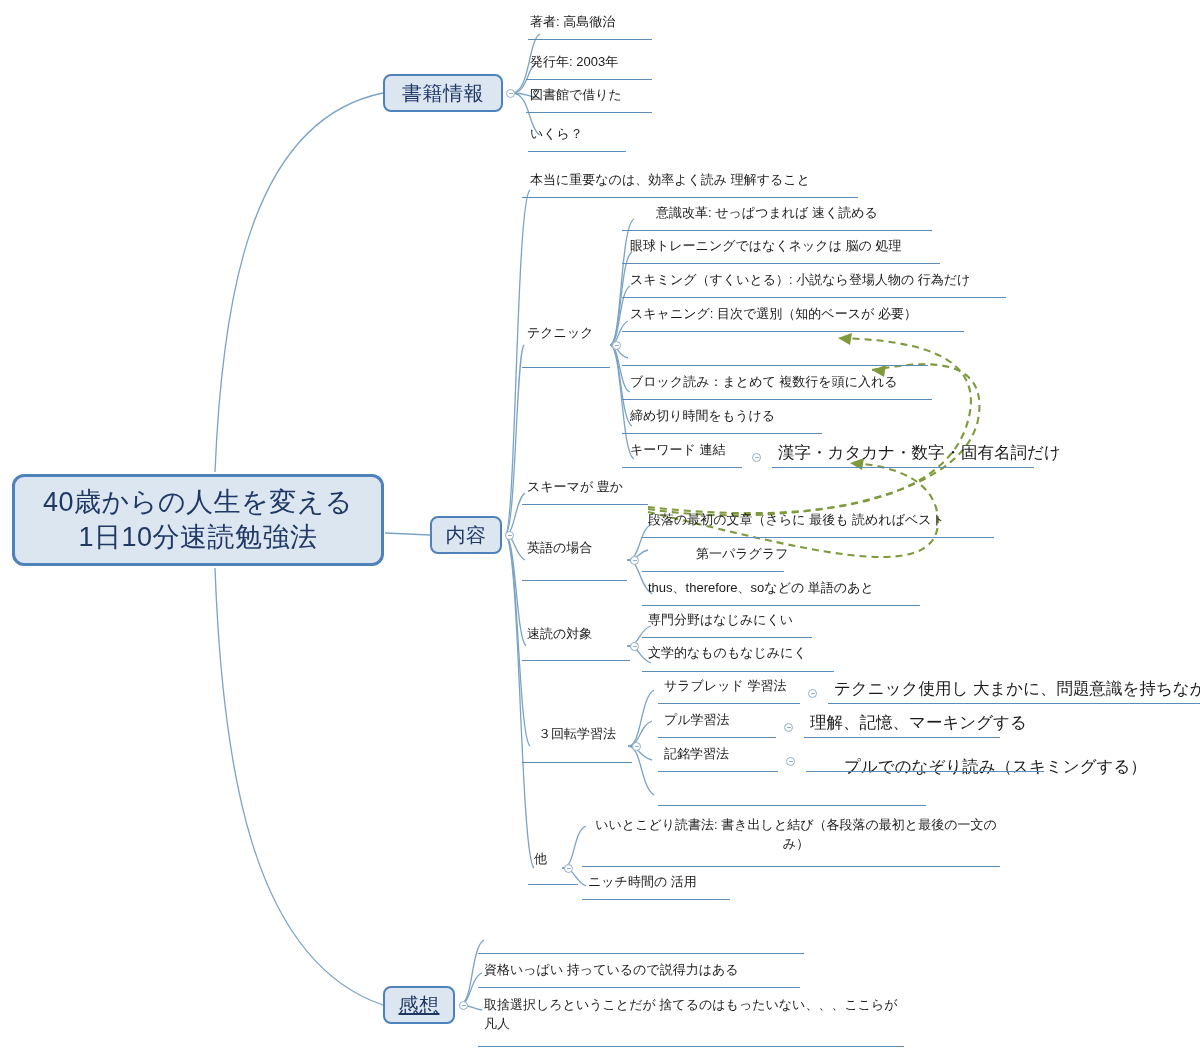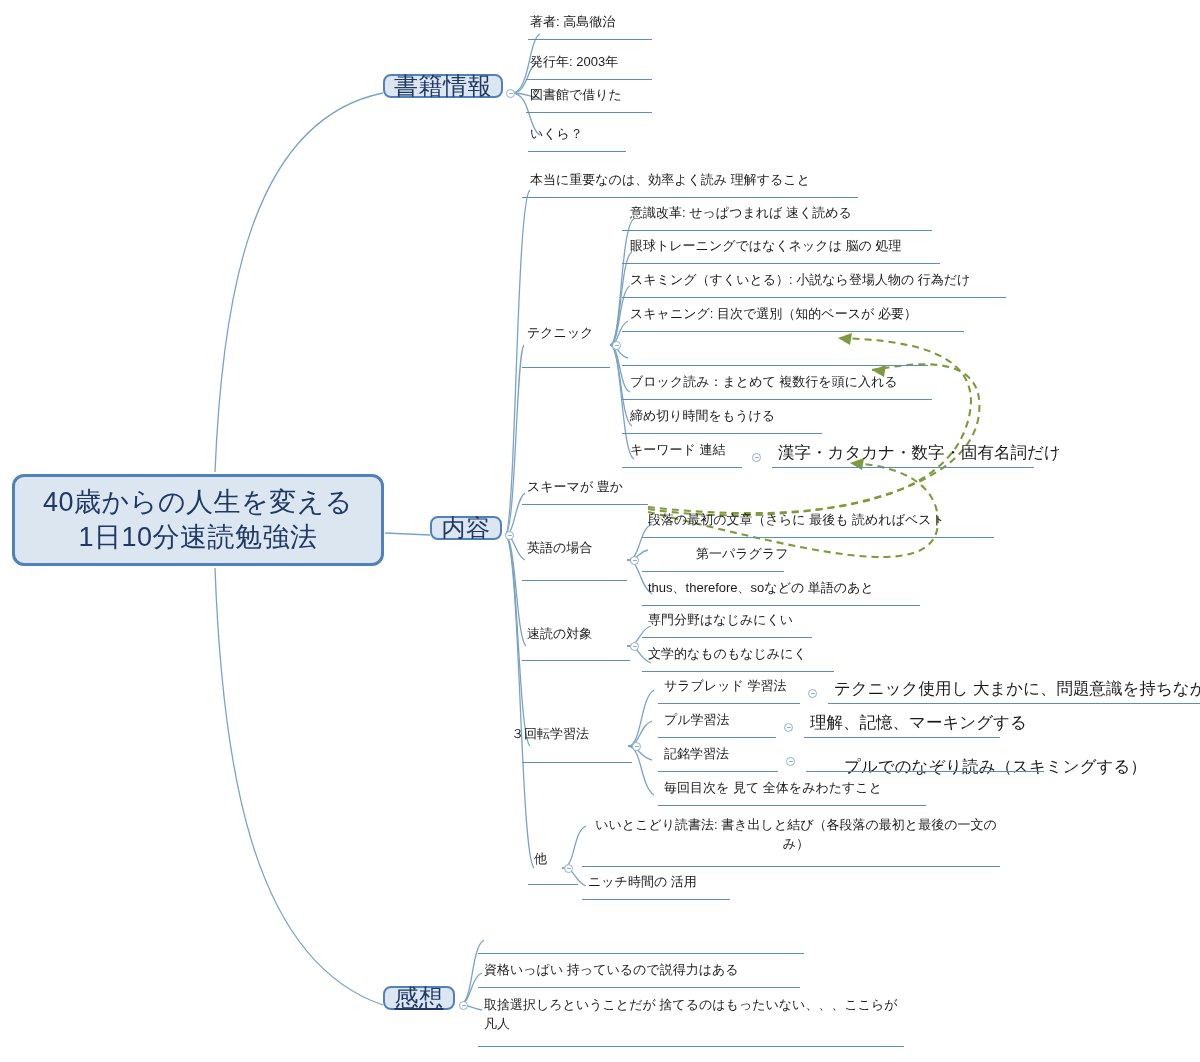--- a/index.html
+++ b/index.html
@@ -16,21 +16,21 @@
     position:absolute;box-sizing:border-box;
     background:#dce6f1;border:2px solid #4f81bd;border-radius:9px;
     display:flex;align-items:center;justify-content:center;
     color:#1f3864;white-space:nowrap;letter-spacing:.5px;
   }
   .root{
     left:12px;top:474px;width:372px;height:92px;border-width:3px;border-radius:12px;
     flex-direction:column;line-height:1.28;font-size:27px;
   }
   .root .ln{display:block;}
-  .branchbox{height:24px;font-size:24px;padding:0 10px;border-radius:8px;}
+  .branchbox{height:38px;font-size:20px;padding:0 10px;border-radius:8px;}
 
   
   .leaf{
     position:absolute;white-space:nowrap;font-size:13px;
     color:#1a1a1a;line-height:1.3;
   }
   .leaf.wrap{white-space:normal;line-height:1.45;}
   .ul{position:absolute;height:0;border-bottom:1.6px solid #5b8db8;}
 
   
@@ -155,21 +155,21 @@
   </div>
   <div class="knob" style="left:505px;top:531px;"></div>
 
   <div class="leaf" style="left:530px;top:172px;">本当に重要なのは、効率よく読み 理解すること</div>
   <div class="ul" style="left:522px;top:197px;width:336px;"></div>
 
   <div class="leaf" style="left:527px;top:325px;">テクニック</div>
   <div class="ul" style="left:522px;top:367px;width:88px;"></div>
   <div class="knob" style="left:612px;top:341px;"></div>
 
-  <div class="leaf" style="left:630px;top:205px;">意識改革: せっぱつまれば 速く読める</div>
+  <div class="leaf" style="left:656px;top:205px;">意識改革: せっぱつまれば 速く読める</div>
   <div class="ul" style="left:622px;top:230px;width:310px;"></div>
 
   <div class="leaf" style="left:630px;top:238px;">眼球トレーニングではなくネックは 脳の 処理</div>
   <div class="ul" style="left:622px;top:263px;width:318px;"></div>
 
   <div class="leaf" style="left:630px;top:272px;">スキミング（すくいとる）: 小説なら登場人物の 行為だけ</div>
   <div class="ul" style="left:622px;top:297px;width:384px;"></div>
 
   <div class="leaf" style="left:630px;top:306px;">スキャニング: 目次で選別（知的ベースが 必要）</div>
   <div class="ul" style="left:622px;top:331px;width:342px;"></div>
@@ -204,24 +204,24 @@
   <div class="leaf" style="left:648px;top:580px;">thus、therefore、soなどの 単語のあと</div>
   <div class="ul" style="left:642px;top:605px;width:278px;"></div>
 
   <div class="leaf" style="left:527px;top:626px;">速読の対象</div>
   <div class="ul" style="left:522px;top:660px;width:108px;"></div>
   <div class="knob" style="left:630px;top:642px;"></div>
 
   <div class="leaf" style="left:648px;top:612px;text-align:right;">専門分野はなじみにくい</div>
   <div class="ul" style="left:642px;top:637px;width:170px;"></div>
 
-  <div class="leaf" style="left:648px;top:646px;">文学的なものもなじみにく</div>
+  <div class="leaf" style="left:648px;top:646px;font-family:Liberation Mono, monospace;">文学的なものもなじみにく</div>
   <div class="ul" style="left:642px;top:671px;width:192px;"></div>
 
-  <div class="leaf" style="left:495px;top:726px;padding-left:16px;">３回転学習法</div>
+  <div class="leaf" style="left:522px;top:726px;padding-left:16px;">３回転学習法</div>
   <div class="ul" style="left:522px;top:762px;width:110px;"></div>
   <div class="knob" style="left:632px;top:742px;"></div>
 
   <div class="leaf" style="left:664px;top:678px;">サラブレッド 学習法</div>
   <div class="ul" style="left:658px;top:703px;width:142px;"></div>
   <div class="knob" style="left:808px;top:689px;"></div>
   <div class="subtext" style="left:834px;top:678px;">テクニック使用し 大まかに、問題意識を持ちながら</div>
   <div class="ul" style="left:828px;top:703px;width:372px;"></div>
 
   <div class="leaf" style="left:664px;top:712px;">プル学習法</div>
@@ -229,21 +229,20 @@
   <div class="knob" style="left:784px;top:723px;"></div>
   <div class="subtext" style="left:810px;top:712px;">理解、記憶、マーキングする</div>
   <div class="ul" style="left:804px;top:737px;width:196px;"></div>
 
   <div class="leaf" style="left:664px;top:746px;">記銘学習法</div>
   <div class="ul" style="left:658px;top:771px;width:120px;"></div>
   <div class="knob" style="left:786px;top:757px;"></div>
   <div class="subtext" style="left:812px;top:756px;margin-left:32px;">プルでのなぞり読み（スキミングする）</div>
   <div class="ul" style="left:806px;top:771px;width:238px;"></div>
 
-  <div class="leaf" style="left:664px;top:780px;">毎回目次を 見て 全体をみわたすこと</div>
   <div class="ul" style="left:658px;top:805px;width:268px;"></div>
 
   <div class="leaf" style="left:534px;top:851px;">他</div>
   <div class="ul" style="left:528px;top:884px;width:50px;"></div>
   <div class="knob" style="left:564px;top:864px;"></div>
 
   <div class="leaf wrap" style="left:588px;top:816px;width:416px;text-align:center;">いいとこどり読書法: 書き出しと結び（各段落の最初と最後の一文のみ）</div>
   <div class="ul" style="left:582px;top:866px;width:418px;"></div>
 
   <div class="leaf" style="left:588px;top:874px;">ニッチ時間の 活用</div>

